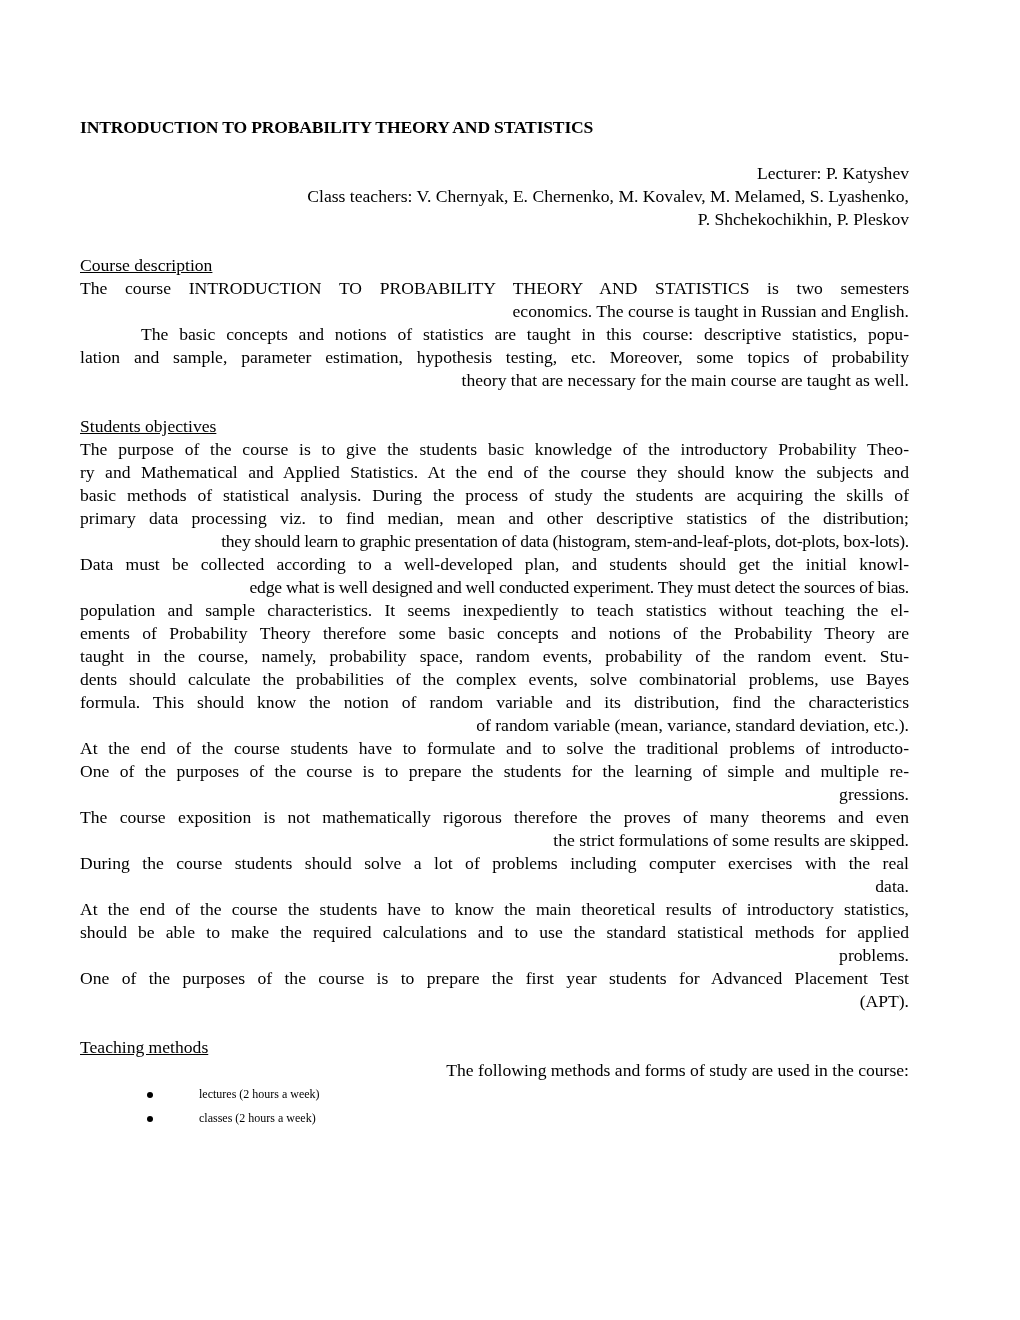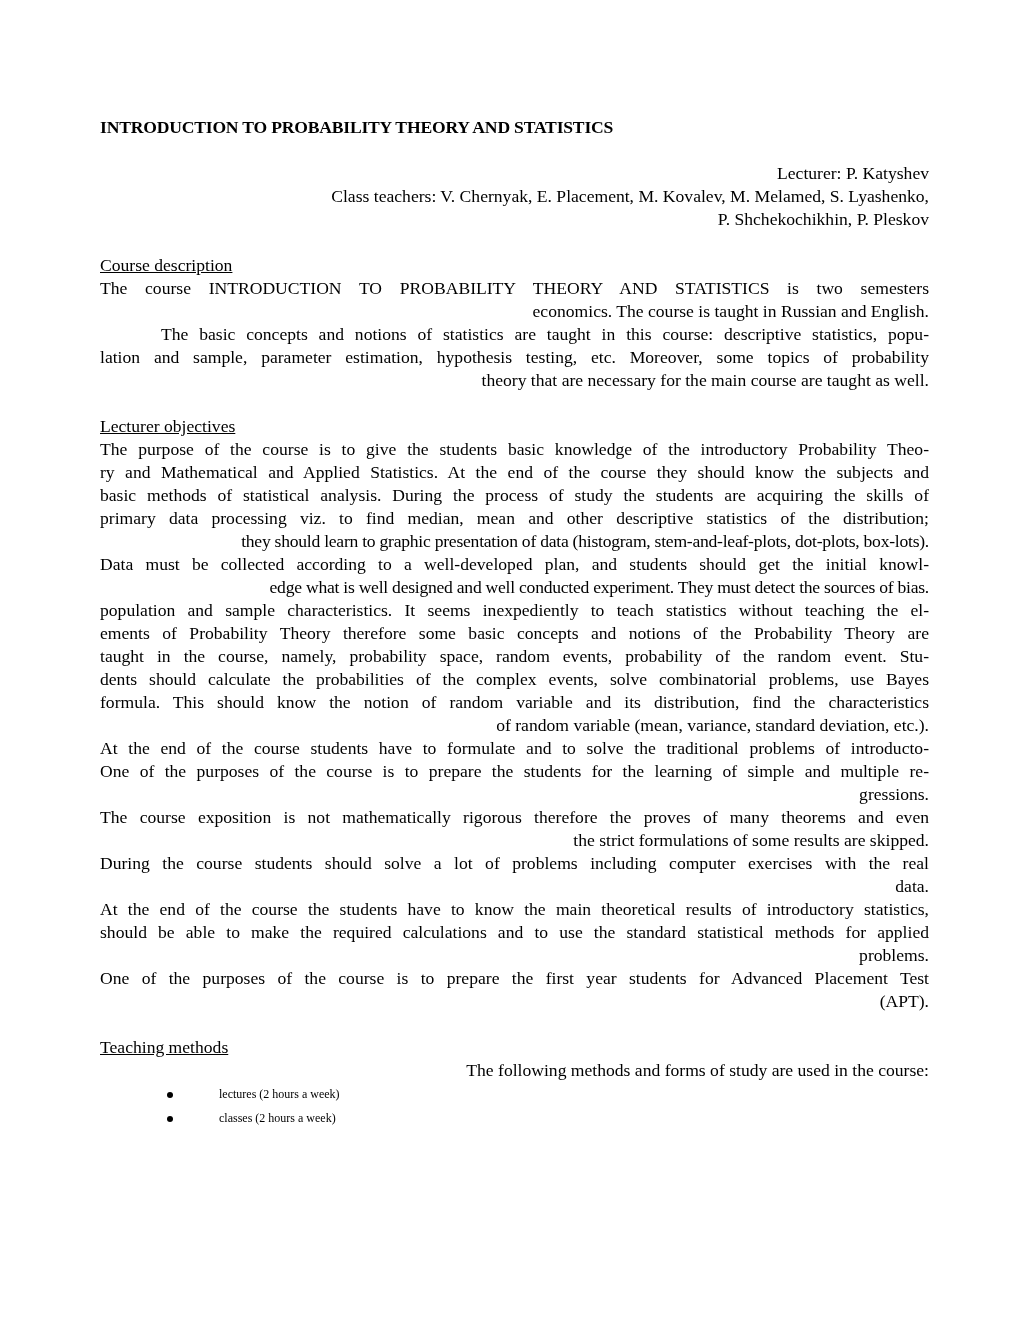--- a/index.html
+++ b/index.html
@@ -1,18 +1,18 @@
 <!DOCTYPE html>
 <html><head>
 <meta charset="utf-8">
 <style>
   html, body { margin: 0; padding: 0; background: #ffffff; }
   body { width: 1020px; height: 1320px; position: relative; overflow: hidden;
          font-family: "Liberation Serif", serif; color: #000; }
-  .page { position: absolute; left: 100px; top: 116px; width: 829px; }
+  .page { position: absolute; left: 80px; top: 116px; width: 829px; }
   .line { display: block; font-size: 17.6px; line-height: 23px; height: 23px;
           white-space: nowrap; text-align: right; }
   .just { text-align: justify; text-align-last: justify; white-space: normal; overflow: hidden; }
   .cond { letter-spacing: -0.25px; }
   .title { font-weight: bold; font-size: 17.6px; line-height: 23px; height: 23px; letter-spacing: -0.2px; }
   .heading { font-weight: normal; text-decoration: underline; font-size: 17.6px; line-height: 23px; height: 23px; }
   .blank { height: 23px; }
   .indent { padding-left: 61px; }
   .bullet-row { display: flex; align-items: center; height: 24px; font-size: 12px; line-height: 24px; text-align: center; }
   .bullet { width: 119px; text-align: right; padding-right: 0; box-sizing: border-box; }
@@ -20,33 +20,33 @@
   .bullet-text { padding-left: 0; }
 </style>
 </head>
 <body>
 
 <div class="page">
   <div class="title">INTRODUCTION TO PROBABILITY THEORY AND STATISTICS</div>
   <div class="blank"></div>
 
   <div class="line">Lecturer: P. Katyshev</div>
-  <div class="line">Class teachers: V. Chernyak, E. Placement, M. Kovalev, M. Melamed, S. Lyashenko,</div>
+  <div class="line">Class teachers: V. Chernyak, E. Chernenko, M. Kovalev, M. Melamed, S. Lyashenko,</div>
   <div class="line">P. Shchekochikhin, P. Pleskov</div>
   <div class="blank"></div>
 
   <div class="heading">Course description</div>
   <div class="line just">The course INTRODUCTION TO PROBABILITY THEORY AND STATISTICS is two semesters</div>
   <div class="line">economics. The course is taught in Russian and English.</div>
   <div class="line just indent">The basic concepts and notions of statistics are taught in this course: descriptive statistics, popu-</div>
   <div class="line just">lation and sample, parameter estimation, hypothesis testing, etc. Moreover, some topics of probability</div>
   <div class="line">theory that are necessary for the main course are taught as well.</div>
   <div class="blank"></div>
 
-  <div class="heading">Lecturer objectives</div>
+  <div class="heading">Students objectives</div>
   <div class="line just">The purpose of the course is to give the students basic knowledge of the introductory Probability Theo-</div>
   <div class="line just">ry and Mathematical and Applied Statistics. At the end of the course they should know the subjects and</div>
   <div class="line just">basic methods of statistical analysis. During the process of study the students are acquiring the skills of</div>
   <div class="line just">primary data processing viz. to find median, mean and other descriptive statistics of the distribution;</div>
   <div class="line cond">they should learn to graphic presentation of data (histogram, stem-and-leaf-plots, dot-plots, box-lots).</div>
   <div class="line just">Data must be collected according to a well-developed plan, and students should get the initial knowl-</div>
   <div class="line cond">edge what is well designed and well conducted experiment. They must detect the sources of bias.</div>
   <div class="line just">population and sample characteristics. It seems inexpediently to teach statistics without teaching the el-</div>
   <div class="line just">ements of Probability Theory therefore some basic concepts and notions of the Probability Theory are</div>
   <div class="line just">taught in the course, namely, probability space, random events, probability of the random event. Stu-</div>

